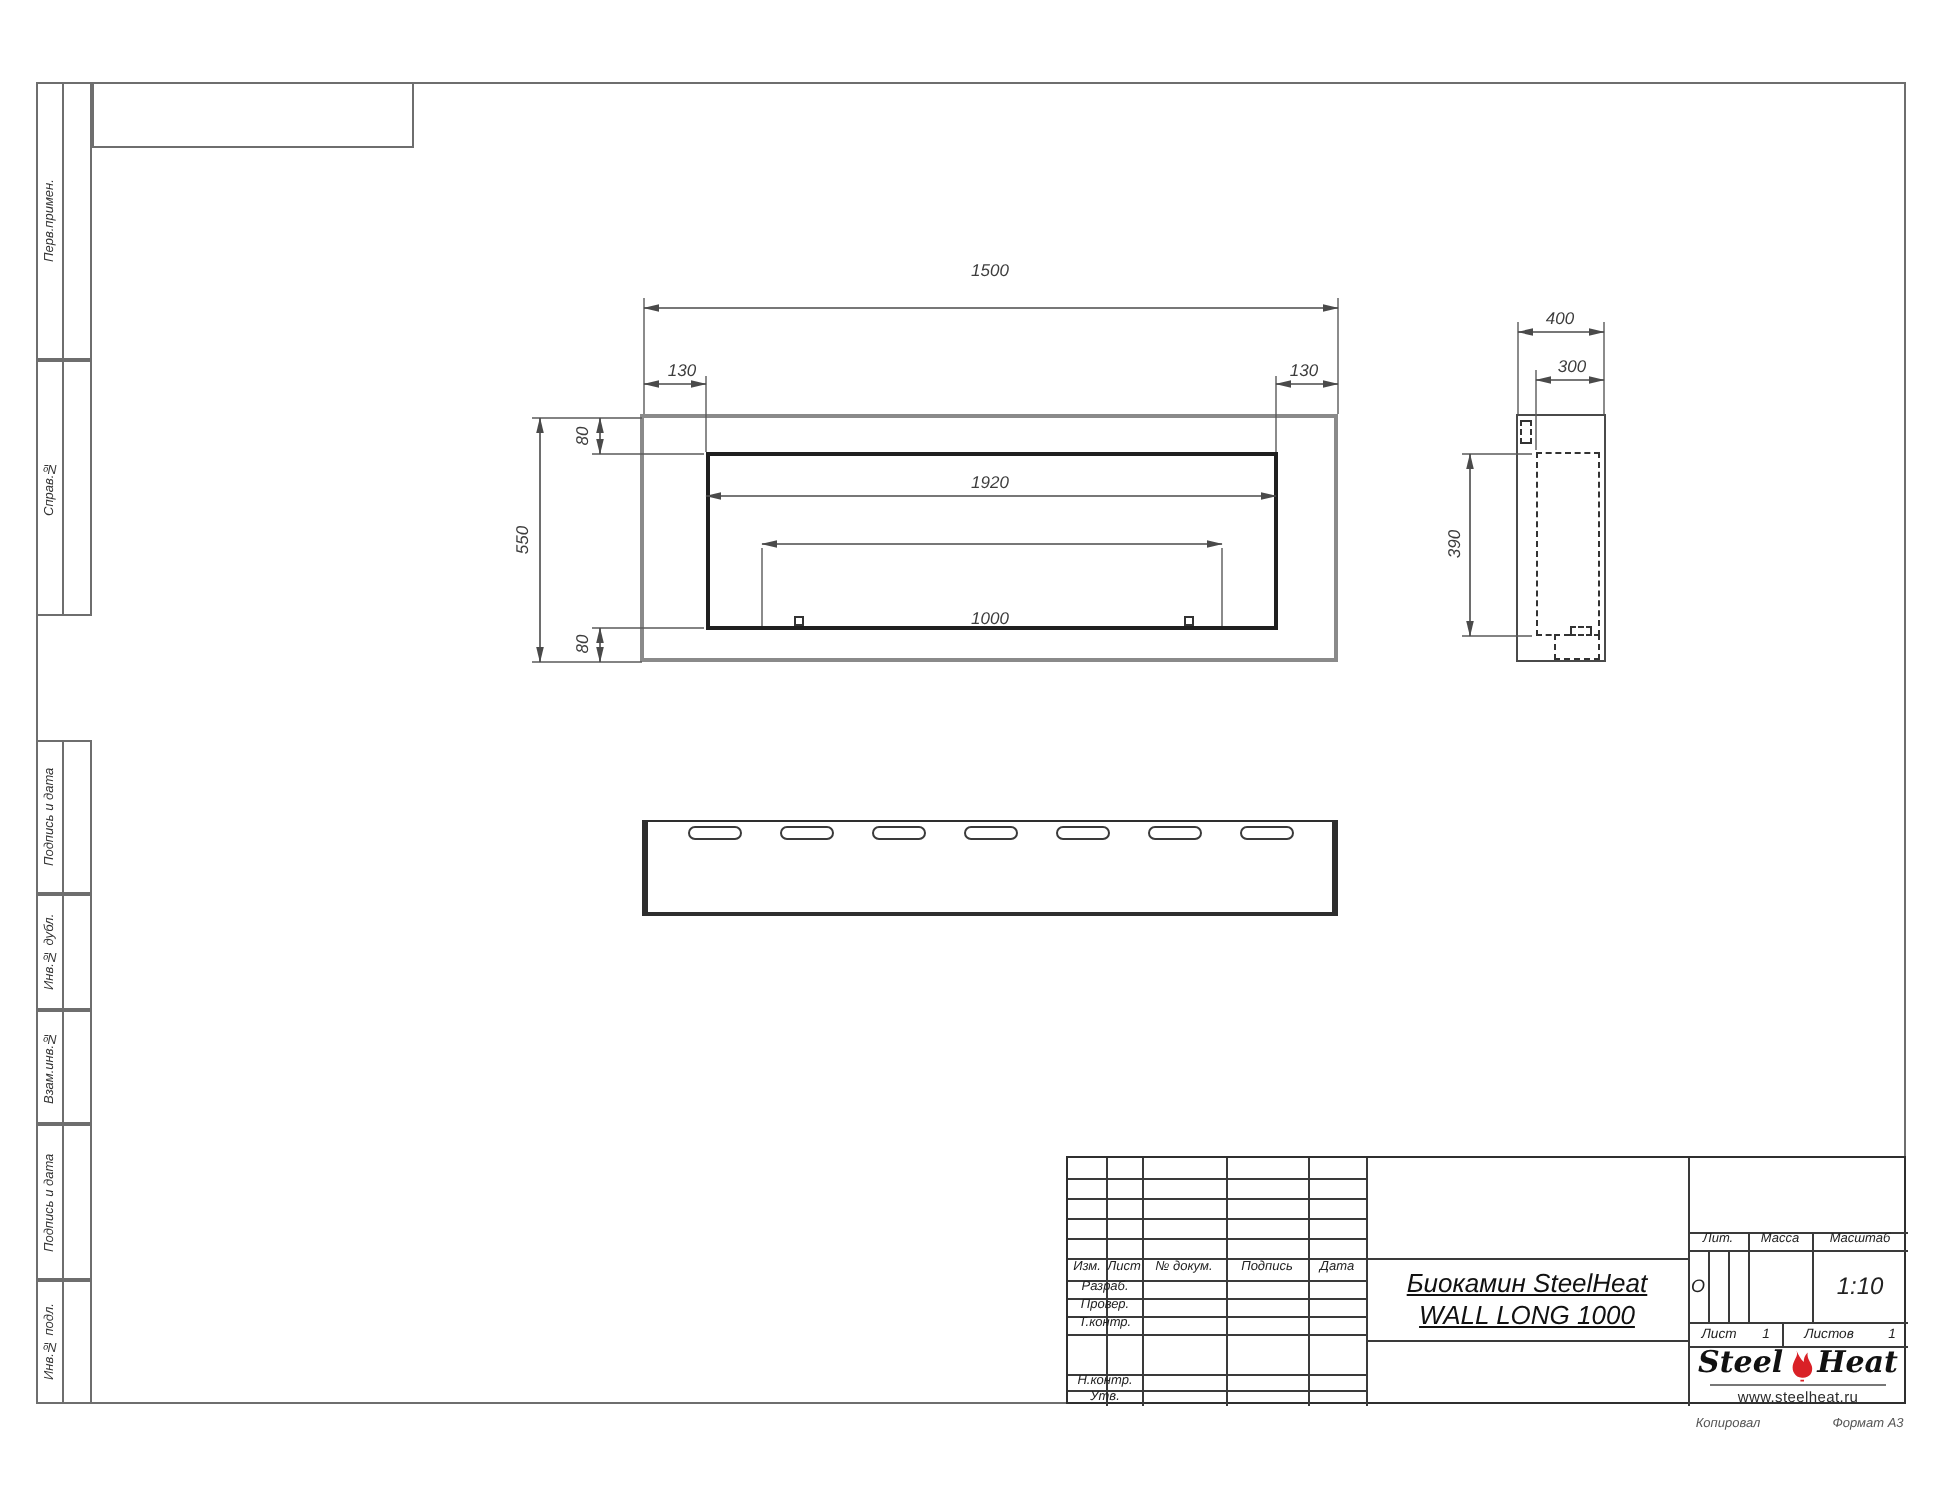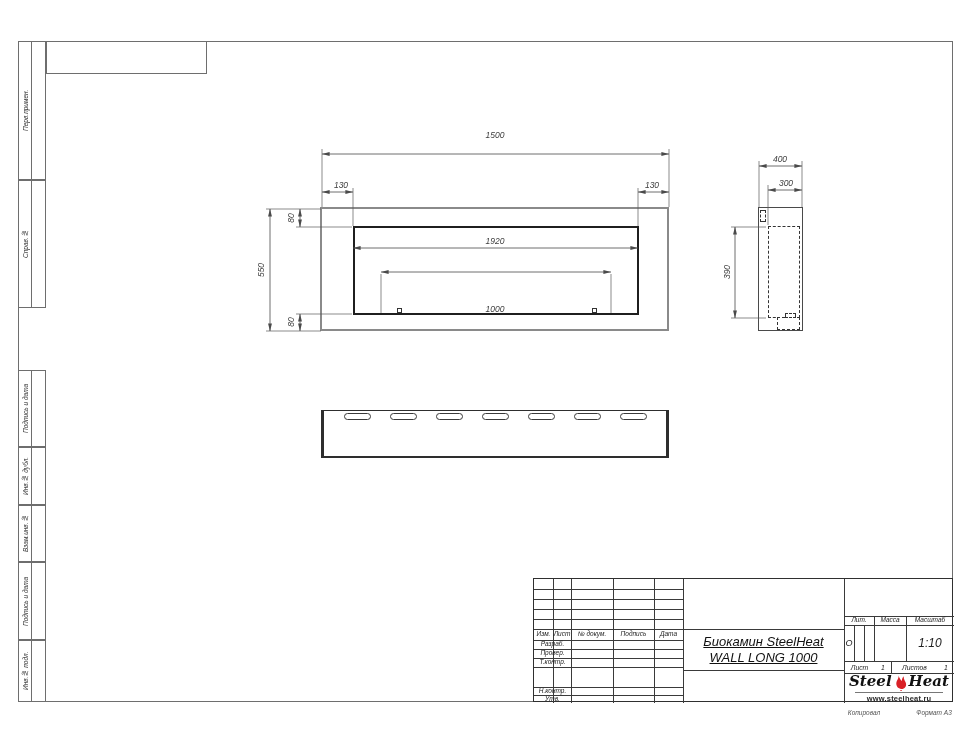--- a/index.html
+++ b/index.html
@@ -28,21 +28,21 @@
   .cell.small{font-size:6.5px;}
   .doc-title{font-size:13px;color:#111;font-weight:500;flex-direction:column;gap:3px;text-decoration:underline;}
   .list-cell{display:flex;align-items:center;font-size:6.8px;font-style:italic;color:#222;position:absolute;box-sizing:border-box;}
   .list-cell .lab{flex:1;text-align:center;}
   .list-cell .val{width:16px;text-align:center;}
   
   .logo-cell{position:absolute;display:flex;flex-direction:column;align-items:center;justify-content:center;box-sizing:border-box;}
   .logo-row{display:flex;align-items:flex-start;}
   .brand{font-family:"DejaVu Serif",serif;font-style:italic;font-weight:bold;font-size:15px;color:#111;line-height:1;}
   .logo-rule{width:88px;height:1px;background:#777;margin:1px 0 1px 0;}
-  .site{font-size:7.5px;color:#2b2b2b;font-style:normal;letter-spacing:.2px;font-weight:bold;}
+  .site{font-size:7.5px;color:#2b2b2b;font-style:normal;letter-spacing:.2px;}
   .foot{position:absolute;font-size:6.5px;font-style:italic;color:#555;transform:translate(-50%,-50%);white-space:nowrap;}
   svg.overlay{position:absolute;left:0;top:0;pointer-events:none;}
 </style>
 </head>
 <body>
 
 <div id="sheet">
 
   <div class="box" style="left:18px;top:41px;width:935px;height:661px;border-width:1.3px;"></div>
 

